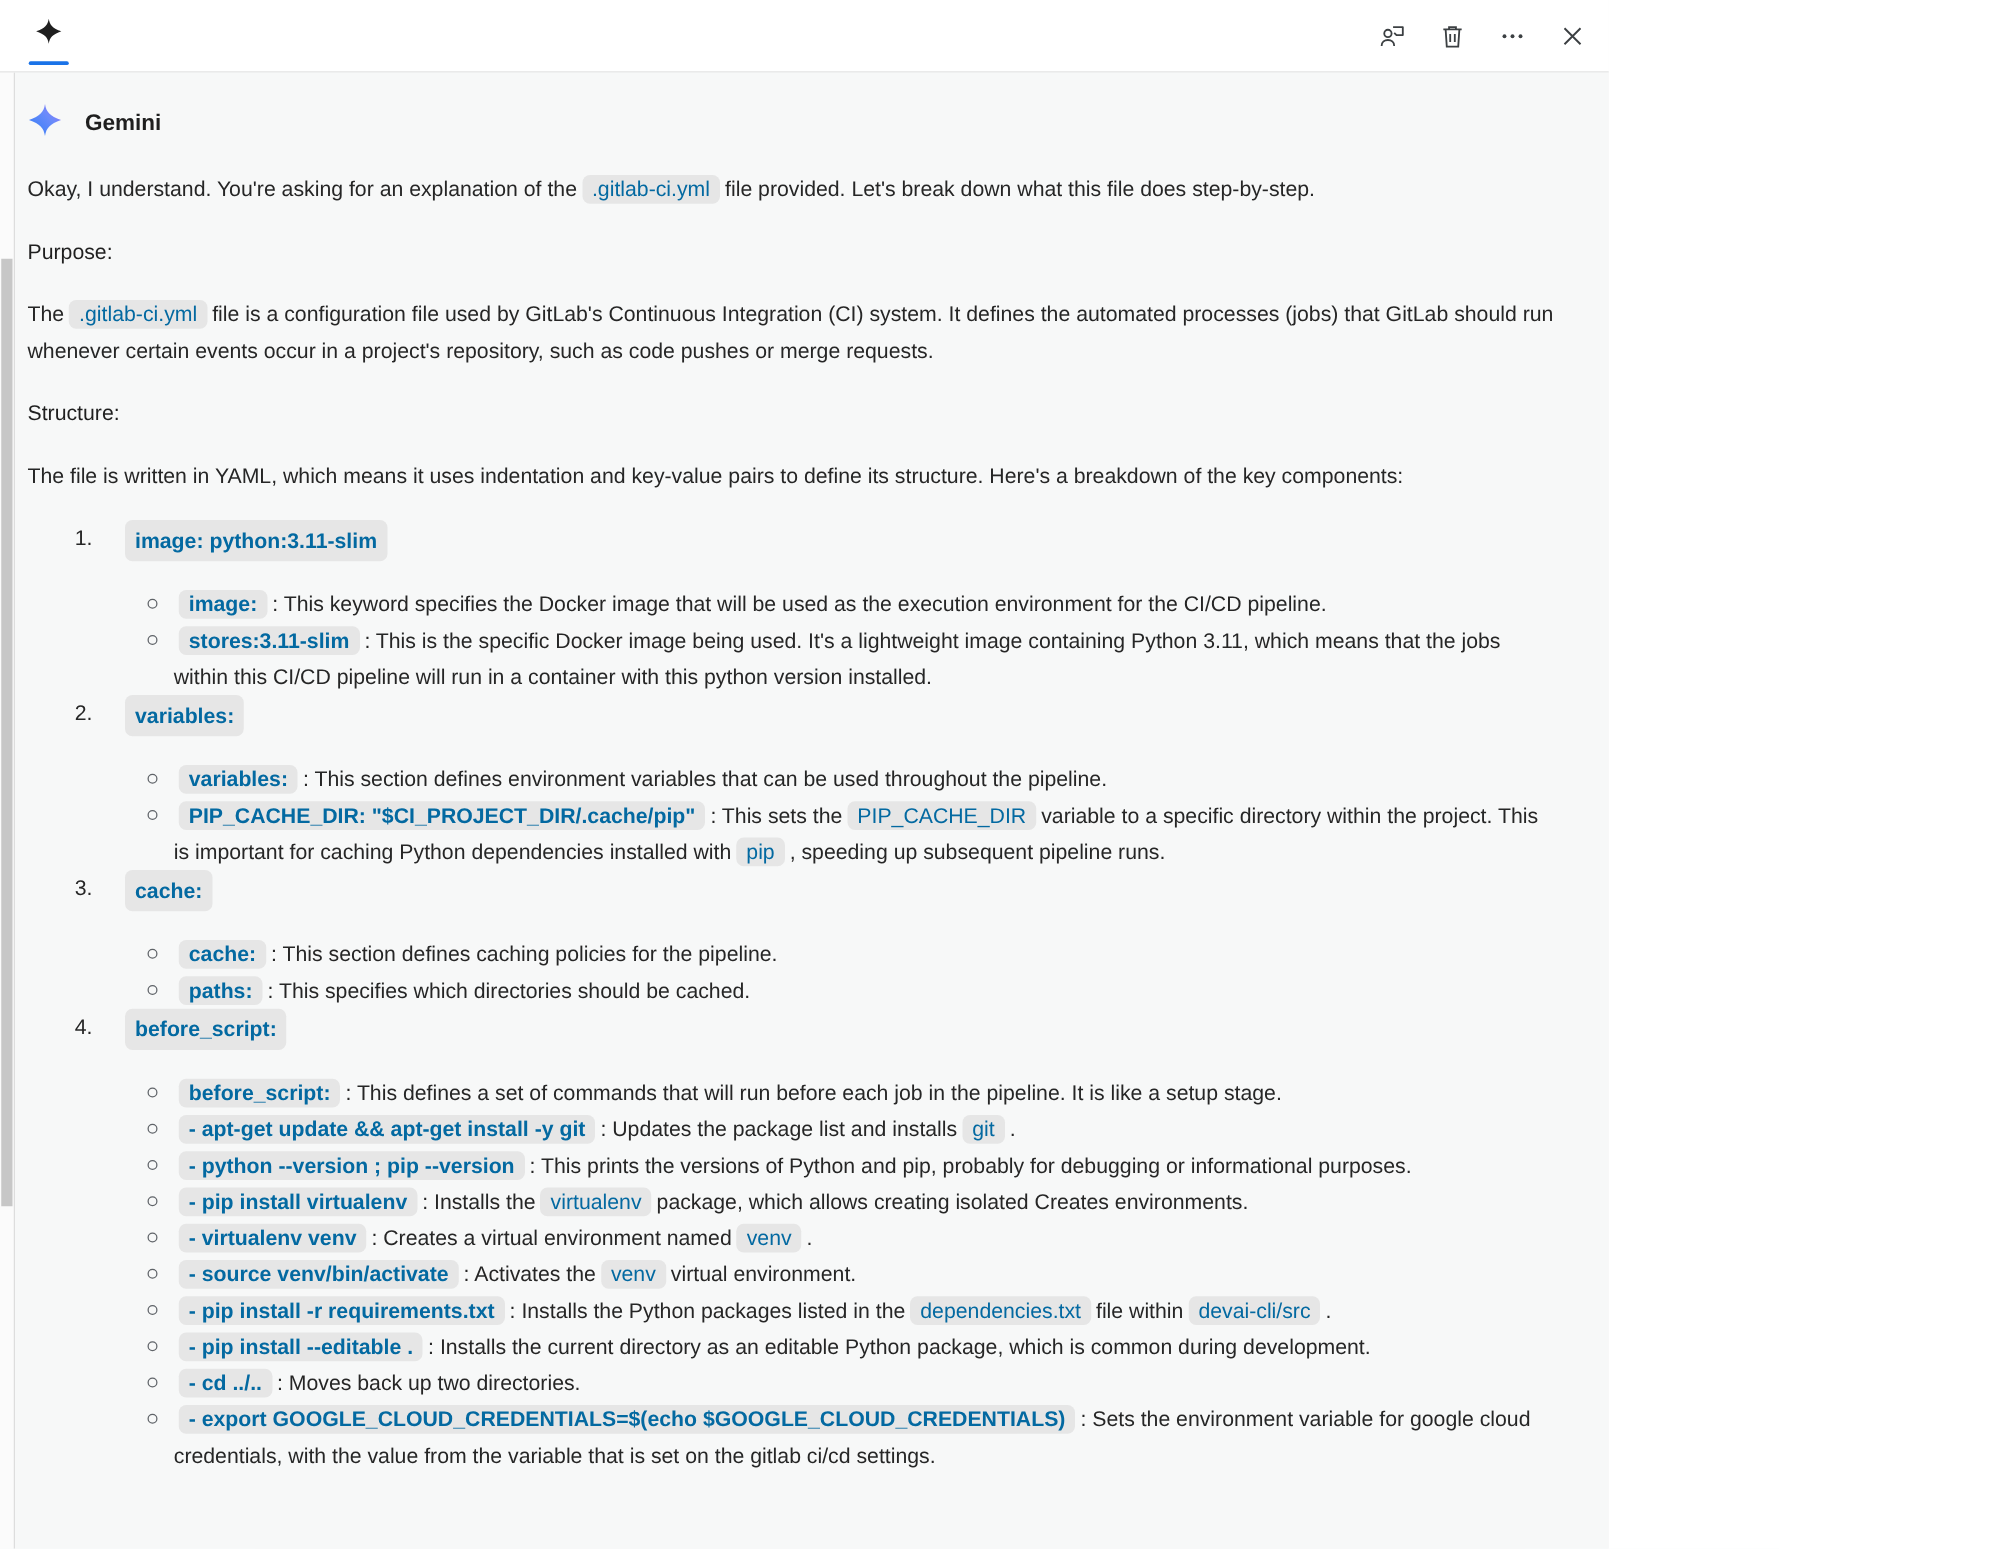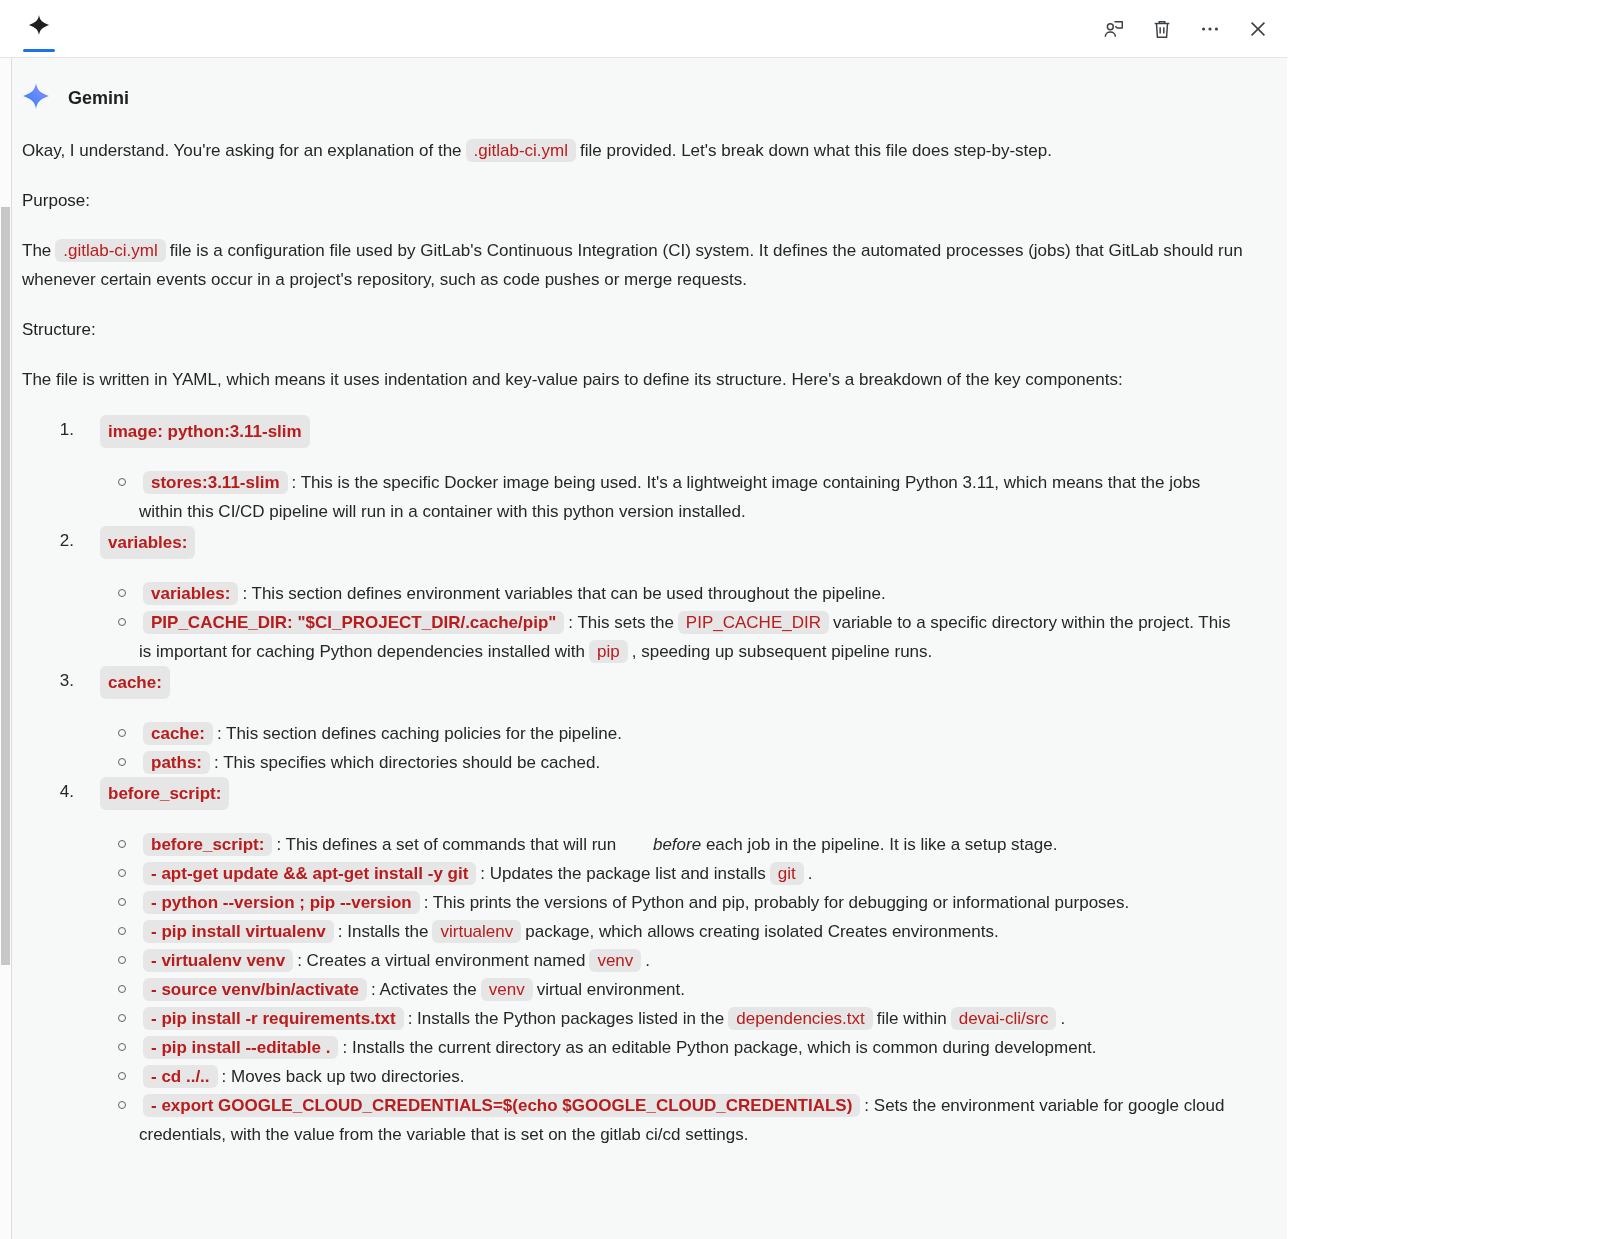--- a/index.html
+++ b/index.html
@@ -27,24 +27,24 @@
 
   
   .content{position:absolute;top:57px;left:12px;right:0;bottom:0;box-sizing:border-box;
     background:#f7f8f8;padding:0 42px 0 10px;overflow:hidden;}
 
   .bot-header{display:flex;align-items:center;gap:18px;padding-top:24px;}
   .bot-name{font-size:18px;font-weight:700;color:#1f1f1f;}
 
   .para{font-size:17px;line-height:29px;margin:21px 0;color:#262626;}
   .hd{font-weight:400;color:#1f1f1f;}
-  .it{font-style:italic;margin-left:32px;}
+  .it{}
 
   .chip{background:#e6e6e6;border-radius:6px;padding:2px 8px;margin:0 4px;
-    -webkit-box-decoration-break:clone;box-decoration-break:clone;color:#b91c1c;}
+    -webkit-box-decoration-break:clone;box-decoration-break:clone;color:#0369a1;}
   .chip-b{font-weight:700;}
 
   .olist{margin:21px 0;}
   .oitem{display:flex;align-items:flex-start;font-size:17px;line-height:29px;}
   .onum{flex:none;width:52px;text-align:right;padding-right:10px;color:#262626;}
   .oitem .chip{margin-left:16px;}
   .sublist{margin:20px 0 0 0;padding-left:96px;}
   .bitem{display:flex;align-items:flex-start;font-size:17px;line-height:29px;color:#262626;}
   .bmark{flex:none;width:8px;height:8px;border:1.5px solid #5f6368;border-radius:50%;
     margin:10px 13px 0 0;box-sizing:border-box;background:transparent;}
@@ -123,20 +123,24 @@
         <p class="para hd">Structure:</p>
         <p class="para"><span>The file is written in YAML, which means it uses indentation and key-value pairs to define its structure. Here's a breakdown of the key components:</span></p>
         <div class="olist">
           <div class="oitem">
             <span class="onum">1.</span>
             <span class="chip chip-b">image: python:3.11-slim</span>
           </div>
           <div class="sublist">
             <div class="bitem">
               <span class="bmark"></span>
+              <div class="btext"><span class="chip chip-b">image:</span><span>: This keyword specifies the Docker image that will be used as the execution environment for the CI/CD pipeline.</span></div>
+            </div>
+            <div class="bitem">
+              <span class="bmark"></span>
               <div class="btext"><span class="chip chip-b">stores:3.11-slim</span><span>: This is the specific Docker image being used. It's a lightweight image containing Python 3.11, which means that the jobs within this CI/CD pipeline will run in a container with this python version installed.</span></div>
             </div>
           </div>
           <div class="oitem">
             <span class="onum">2.</span>
             <span class="chip chip-b">variables:</span>
           </div>
           <div class="sublist">
             <div class="bitem">
               <span class="bmark"></span>

